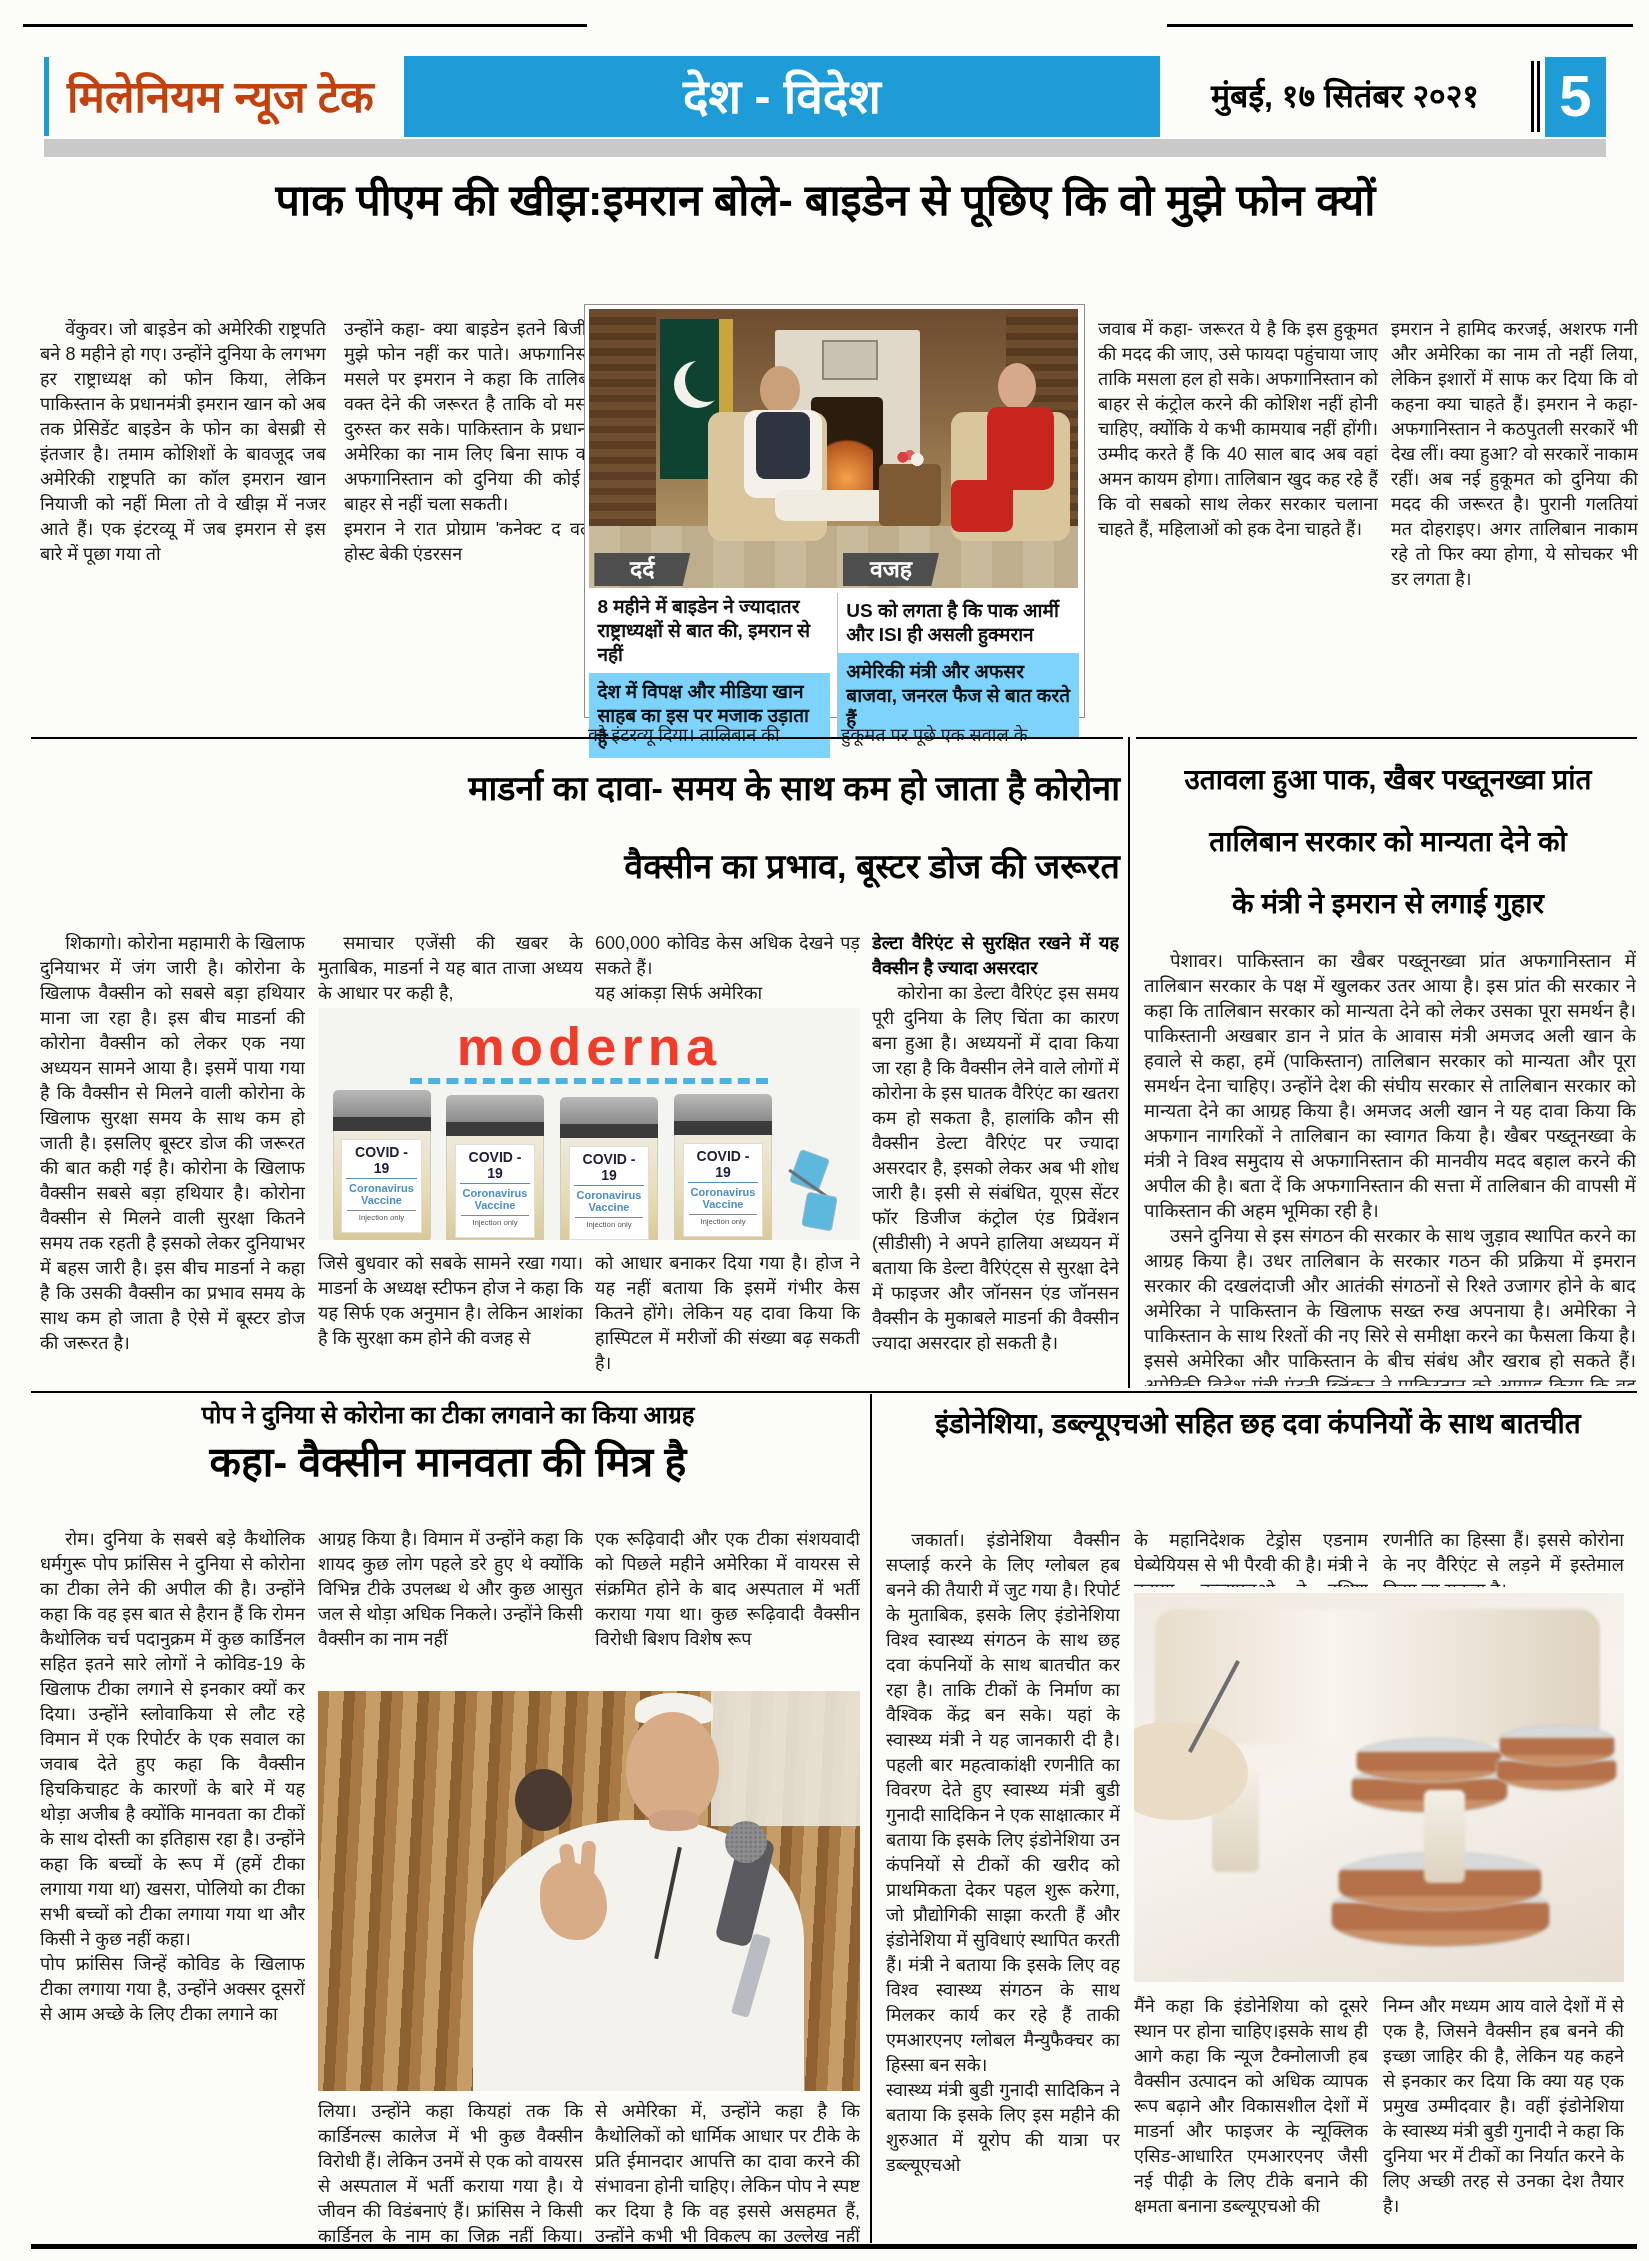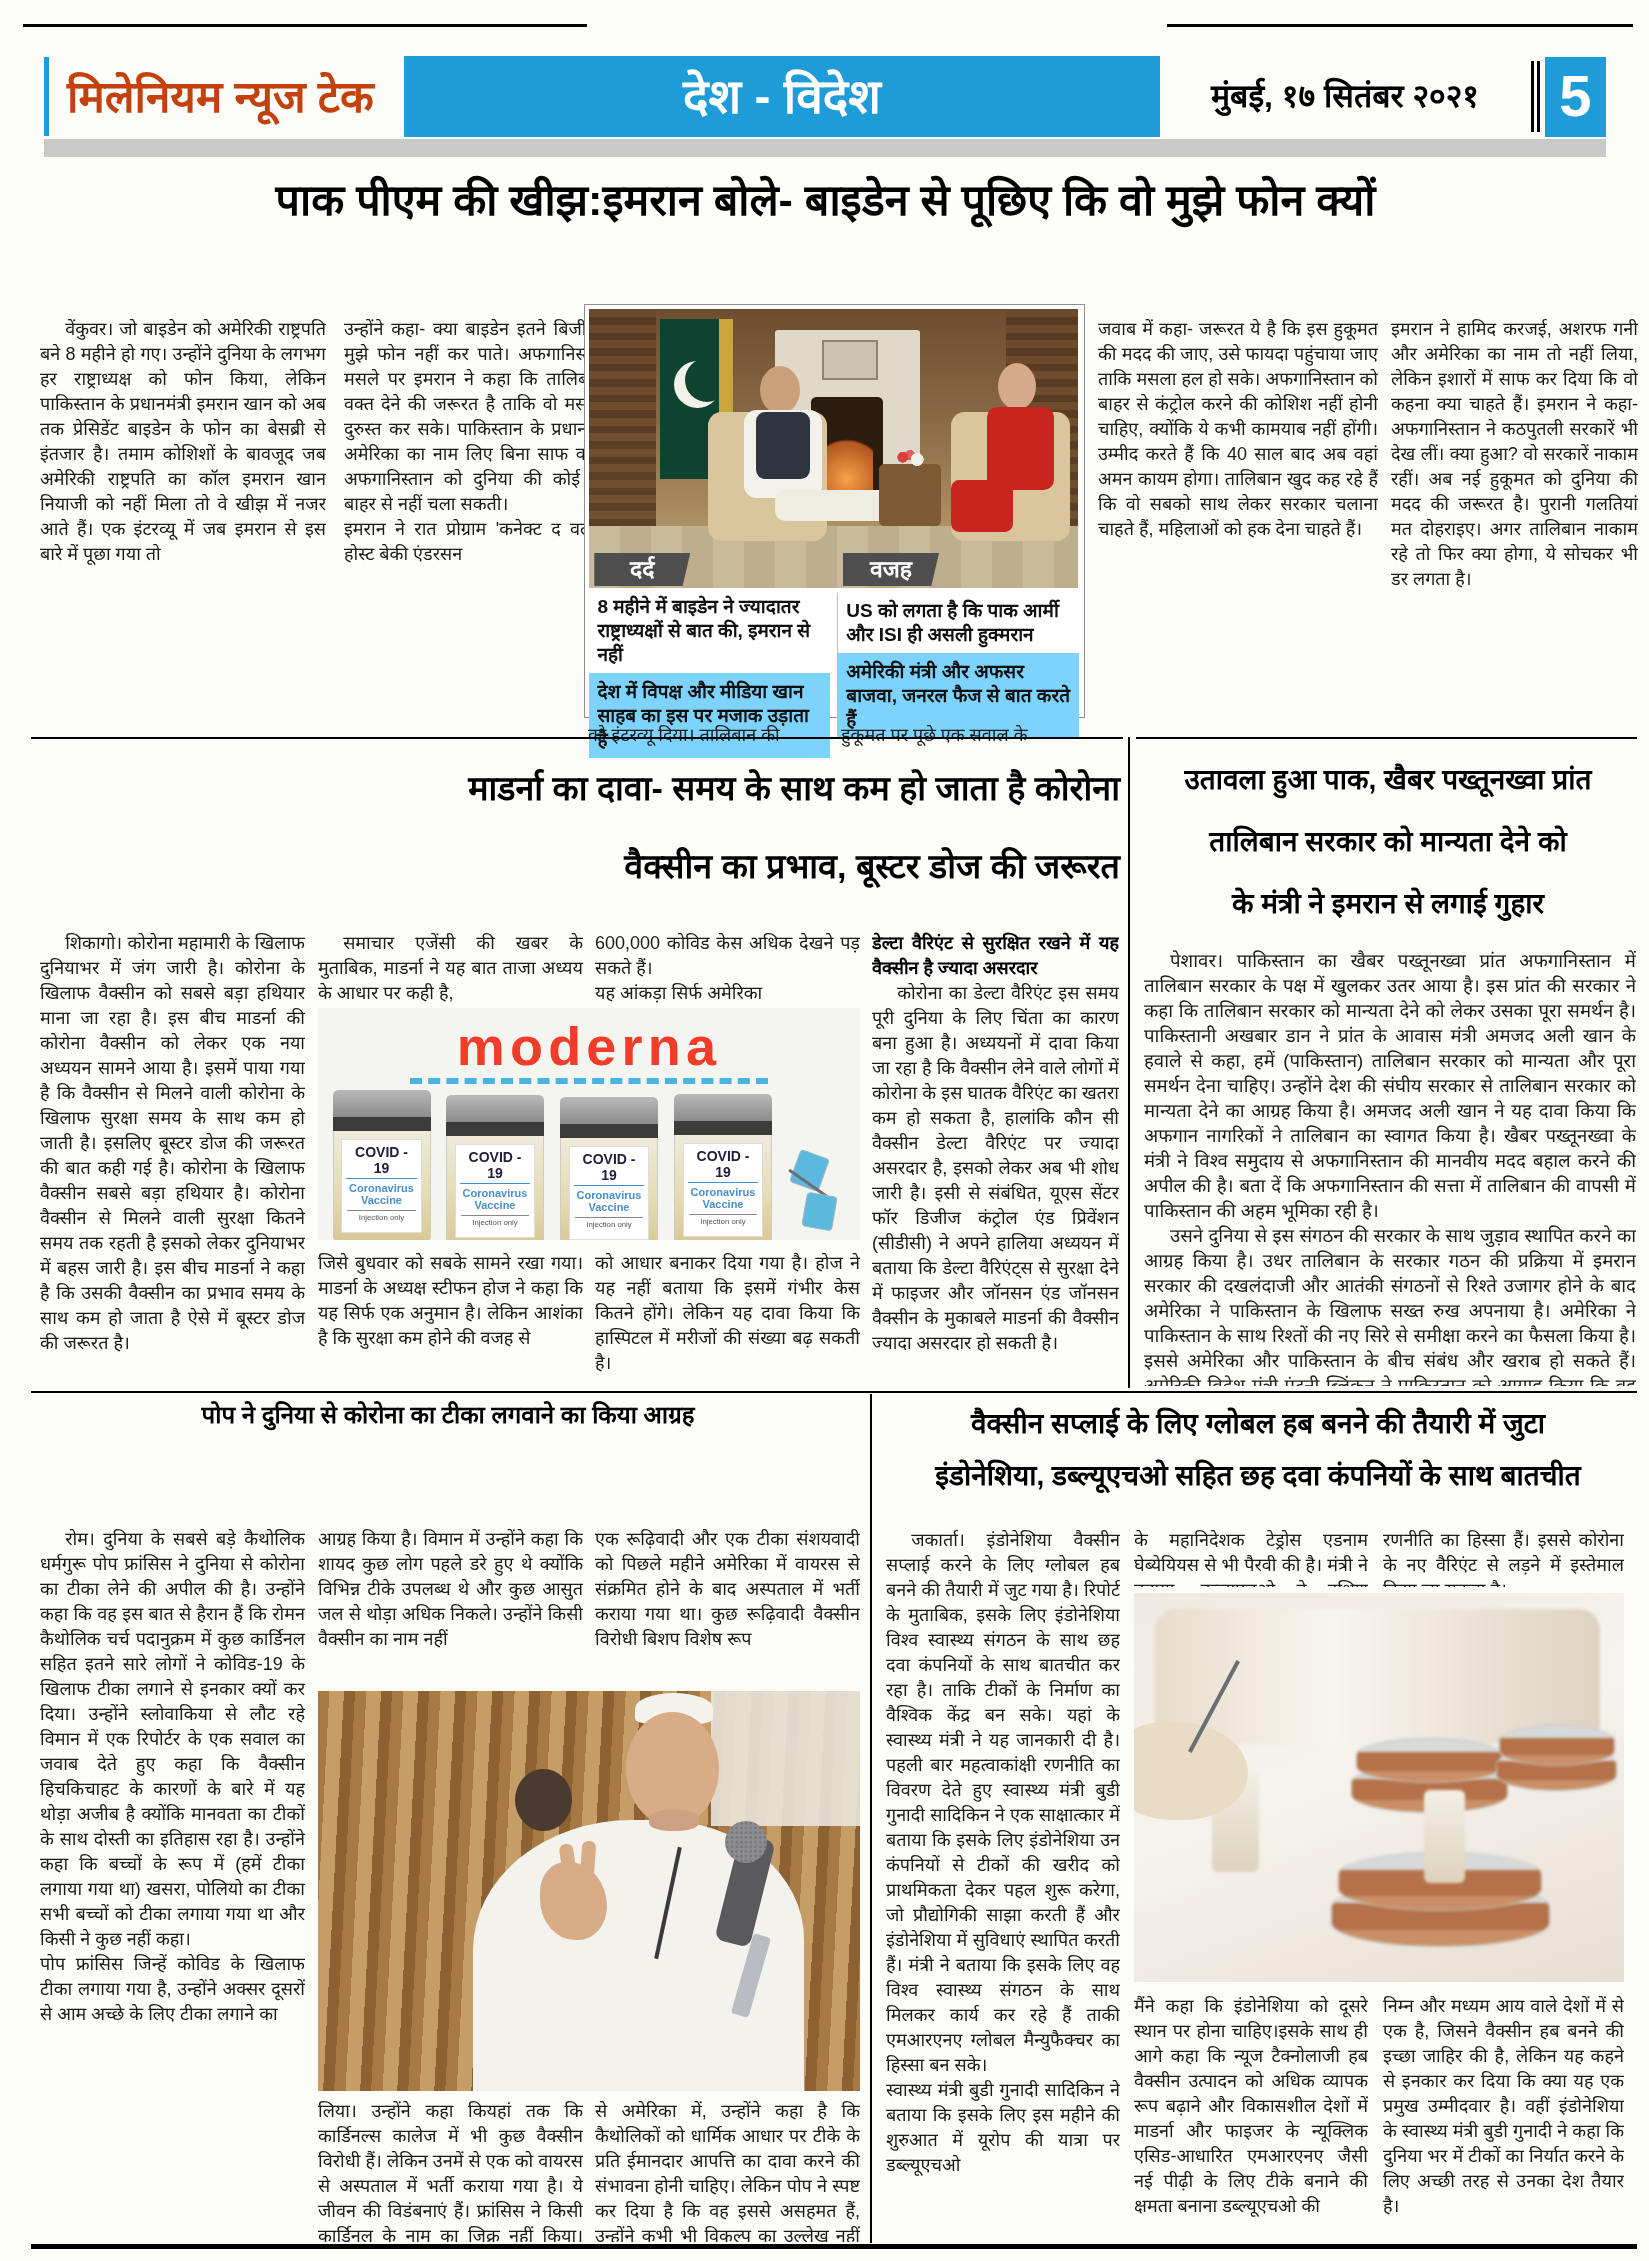--- a/index.html
+++ b/index.html
@@ -238,20 +238,21 @@
   </div>
   <div class="abs" style="left:1144px;top:948px;width:492px;height:438px;overflow:hidden;">
     <p class="body-col indent" style="margin:0;font-size:18.6px;line-height:25px;">पेशावर। पाकिस्तान का खैबर पख्तूनख्वा प्रांत अफगानिस्तान में तालिबान सरकार के पक्ष में खुलकर उतर आया है। इस प्रांत की सरकार ने कहा कि तालिबान सरकार को मान्यता देने को लेकर उसका पूरा समर्थन है। पाकिस्तानी अखबार डान ने प्रांत के आवास मंत्री अमजद अली खान के हवाले से कहा, हमें (पाकिस्तान) तालिबान सरकार को मान्यता और पूरा समर्थन देना चाहिए। उन्होंने देश की संघीय सरकार से तालिबान सरकार को मान्यता देने का आग्रह किया है। अमजद अली खान ने यह दावा किया कि अफगान नागरिकों ने तालिबान का स्वागत किया है। खैबर पख्तूनख्वा के मंत्री ने विश्व समुदाय से अफगानिस्तान की मानवीय मदद बहाल करने की अपील की है। बता दें कि अफगानिस्तान की सत्ता में तालिबान की वापसी में पाकिस्तान की अहम भूमिका रही है।</p>
     <p class="body-col indent" style="margin:0;font-size:18.6px;line-height:25px;">उसने दुनिया से इस संगठन की सरकार के साथ जुड़ाव स्थापित करने का आग्रह किया है। उधर तालिबान के सरकार गठन की प्रक्रिया में इमरान सरकार की दखलंदाजी और आतंकी संगठनों से रिश्ते उजागर होने के बाद अमेरिका ने पाकिस्तान के खिलाफ सख्त रुख अपनाया है। अमेरिका ने पाकिस्तान के साथ रिश्तों की नए सिरे से समीक्षा करने का फैसला किया है। इससे अमेरिका और पाकिस्तान के बीच संबंध और खराब हो सकते हैं। अमेरिकी विदेश मंत्री एंटनी ब्लिंकन ने पाकिस्तान को आगाह किया कि वह तालिबान को मान्यता देने में जल्दबाजी नहीं दिखाए।</p>
   </div>
 
   <div class="abs rule" style="left:31px;top:1391px;width:1606px;height:1.6px;"></div>
   <div class="abs rule" style="left:870px;top:1394px;width:1.6px;height:849px;"></div>
 
   <div class="abs headline kicker" style="left:34px;top:1400px;width:828px;">पोप ने दुनिया से कोरोना का टीका लगवाने का किया आग्रह</div>
+  <div class="abs headline pope-head" style="left:34px;top:1434px;width:828px;">कहा- वैक्सीन मानवता की मित्र है</div>
   <div class="abs body-col indent" style="left:40px;top:1527px;width:265px;height:714px;">रोम। दुनिया के सबसे बड़े कैथोलिक धर्मगुरू पोप फ्रांसिस ने दुनिया से कोरोना का टीका लेने की अपील की है। उन्होंने कहा कि वह इस बात से हैरान हैं कि रोमन कैथोलिक चर्च पदानुक्रम में कुछ कार्डिनल सहित इतने सारे लोगों ने कोविड-19 के खिलाफ टीका लगाने से इनकार क्यों कर दिया। उन्होंने स्लोवाकिया से लौट रहे विमान में एक रिपोर्टर के एक सवाल का जवाब देते हुए कहा कि वैक्सीन हिचकिचाहट के कारणों के बारे में यह थोड़ा अजीब है क्योंकि मानवता का टीकों के साथ दोस्ती का इतिहास रहा है। उन्होंने कहा कि बच्चों के रूप में (हमें टीका लगाया गया था) खसरा, पोलियो का टीका सभी बच्चों को टीका लगाया गया था और किसी ने कुछ नहीं कहा।
 पोप फ्रांसिस जिन्हें कोविड के खिलाफ टीका लगाया गया है, उन्होंने अक्सर दूसरों से आम अच्छे के लिए टीका लगाने का</div>
   <div class="abs body-col" style="left:318px;top:1527px;width:265px;height:155px;">आग्रह किया है। विमान में उन्होंने कहा कि शायद कुछ लोग पहले डरे हुए थे क्योंकि विभिन्न टीके उपलब्ध थे और कुछ आसुत जल से थोड़ा अधिक निकले। उन्होंने किसी वैक्सीन का नाम नहीं</div>
   <div class="abs body-col" style="left:595px;top:1527px;width:265px;height:155px;">एक रूढ़िवादी और एक टीका संशयवादी को पिछले महीने अमेरिका में वायरस से संक्रमित होने के बाद अस्पताल में भर्ती कराया गया था। कुछ रूढ़िवादी वैक्सीन विरोधी बिशप विशेष रूप</div>
 
   <div class="abs pope-photo" style="left:318px;top:1691px;width:542px;height:400px;">
     <div class="abs pope-light" style="left:393px;top:0;width:149px;height:135px;"></div>
     <div class="abs person-head" style="left:197px;top:78px;width:57px;height:62px;background:#4a3a30;"></div>
     <div class="abs robe" style="left:155px;top:129px;width:331px;height:271px;"></div>
     <div class="abs" style="left:317px;top:2.1px;width:78px;height:31px;background:#f4f2ec;border-radius:50% 50% 20% 20%;"></div>
@@ -263,21 +264,20 @@
     <div class="abs" style="left:424px;top:243px;width:17.6px;height:83px;background:#b9bcc2;transform:rotate(16deg);border-radius:4.1px;"></div>
     <div class="abs" style="left:222px;top:171px;width:67px;height:78px;background:#d9ac88;border-radius:40% 60% 45% 55%;"></div>
     <div class="abs" style="left:243px;top:153px;width:13.5px;height:36px;background:#d9ac88;border-radius:6.2px;transform:rotate(-8deg);"></div>
     <div class="abs" style="left:263px;top:150px;width:13.5px;height:39px;background:#d9ac88;border-radius:6.2px;transform:rotate(4deg);"></div>
   </div>
 
   <div class="abs body-col" style="left:318px;top:2099px;width:265px;height:143px;">लिया। उन्होंने कहा कियहां तक कि कार्डिनल्स कालेज में भी कुछ वैक्सीन विरोधी हैं। लेकिन उनमें से एक को वायरस से अस्पताल में भर्ती कराया गया है। ये जीवन की विडंबनाएं हैं। फ्रांसिस ने किसी कार्डिनल के नाम का जिक्र नहीं किया। कार्डिनल रेमंड बर्क</div>
   <div class="abs body-col" style="left:595px;top:2099px;width:265px;height:143px;">से अमेरिका में, उन्होंने कहा है कि कैथोलिकों को धार्मिक आधार पर टीके के प्रति ईमानदार आपत्ति का दावा करने की संभावना होनी चाहिए। लेकिन पोप ने स्पष्ट कर दिया है कि वह इससे असहमत हैं, उन्होंने कभी भी विकल्प का उल्लेख नहीं किया।</div>
 
   <div class="abs headline ind-head" style="left:879px;top:1398px;width:758px;">
-    <div>वैक्सीन सप्लाई के लिए ग्लोबल हब बनने की तैयारी में जुटा</div>
     <div>इंडोनेशिया, डब्ल्यूएचओ सहित छह दवा कंपनियों के साथ बातचीत</div>
   </div>
   <div class="abs body-col indent" style="left:886px;top:1528px;width:234px;height:714px;">जकार्ता। इंडोनेशिया वैक्सीन सप्लाई करने के लिए ग्लोबल हब बनने की तैयारी में जुट गया है। रिपोर्ट के मुताबिक, इसके लिए इंडोनेशिया विश्व स्वास्थ्य संगठन  के साथ छह दवा कंपनियों के साथ बातचीत कर रहा है। ताकि टीकों के निर्माण का वैश्विक केंद्र बन सके। यहां के स्वास्थ्य मंत्री ने यह जानकारी दी है।पहली बार महत्वाकांक्षी रणनीति का विवरण देते हुए स्वास्थ्य मंत्री बुडी गुनादी सादिकिन ने एक साक्षात्कार में बताया कि इसके लिए इंडोनेशिया उन कंपनियों से टीकों की खरीद को प्राथमिकता देकर पहल शुरू करेगा, जो प्रौद्योगिकी साझा करती हैं और इंडोनेशिया में सुविधाएं स्थापित करती हैं। मंत्री ने बताया कि इसके लिए वह विश्व स्वास्थ्य संगठन के साथ मिलकर कार्य कर रहे हैं ताकी एमआरएनए ग्लोबल मैन्युफैक्चर का हिस्सा बन सके।
 स्वास्थ्य मंत्री बुडी गुनादी सादिकिन ने बताया कि इसके लिए इस महीने की शुरुआत में यूरोप की यात्रा पर डब्ल्यूएचओ</div>
   <div class="abs body-col" style="left:1134px;top:1528px;width:234px;height:59px;">के महानिदेशक टेड्रोस एडनाम घेब्येयियस से भी पैरवी की है। मंत्री ने बताया, डब्ल्यूएचओ ने दक्षिण अफ्रीका को पहले स्थान के रूप में इंगित किया है। जबकि</div>
   <div class="abs body-col" style="left:1383px;top:1528px;width:241px;height:59px;">रणनीति का हिस्सा हैं। इससे कोरोना के नए वैरिएंट से लड़ने में इस्तेमाल किया जा सकता है।
 वहीं डब्ल्यूएचओ के एक प्रवक्ता ने कहा कि इंडोनेशिया 25</div>
 
   <div class="abs lab-photo" style="left:1134px;top:1593px;width:490px;height:389px;">
     <div class="abs blur2" style="left:21px;top:15.5px;width:445px;height:135px;background:linear-gradient(90deg,#e8dccb,#f8f5ef 40%,#ded2c0);border-radius:21px;"></div>

